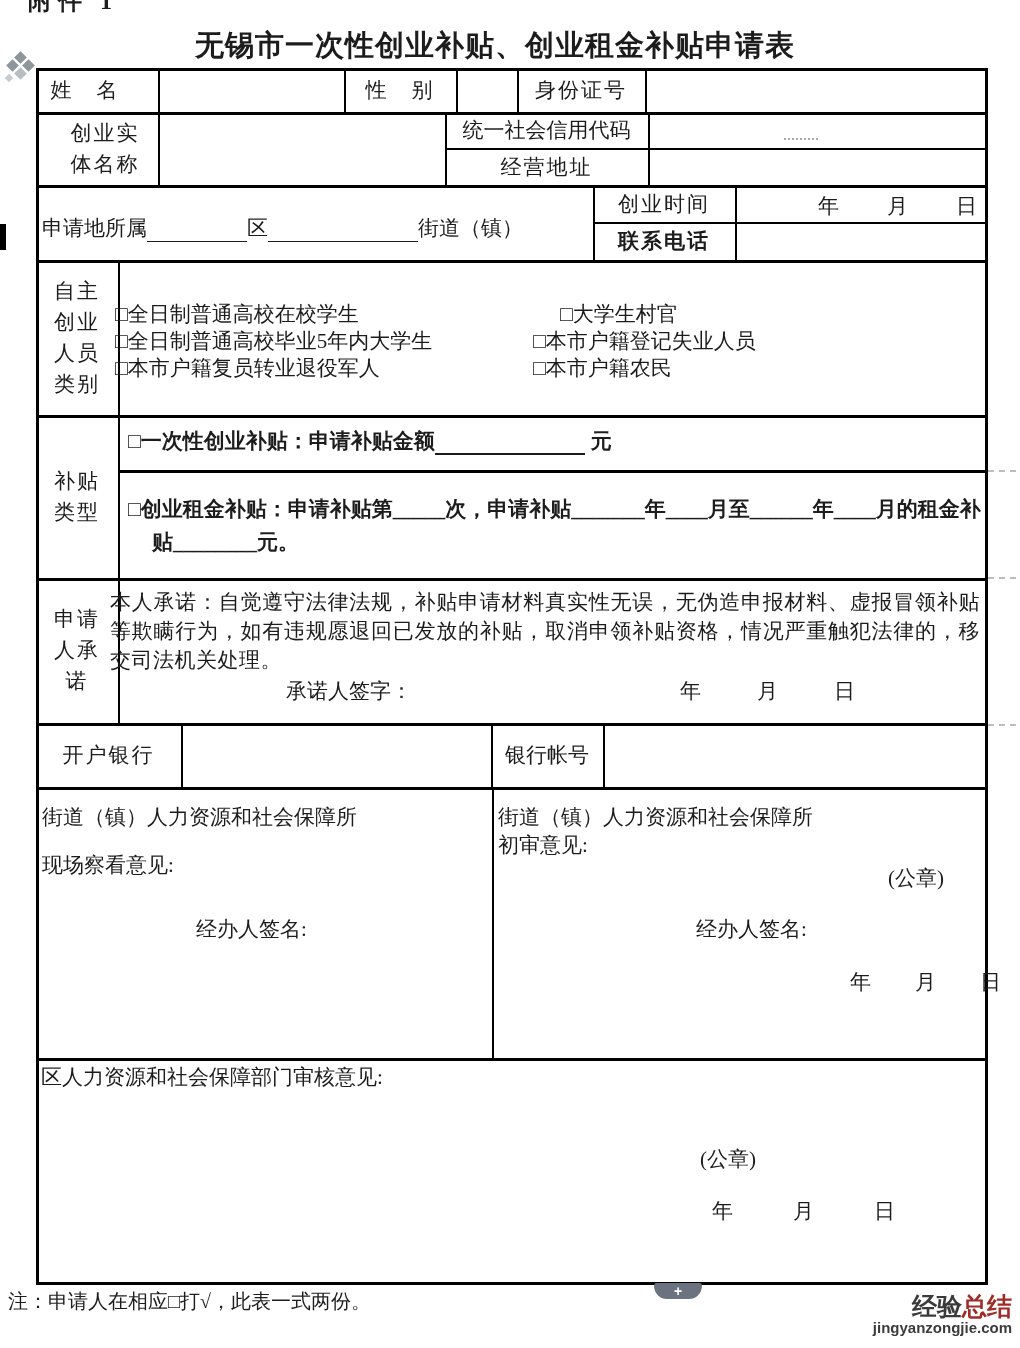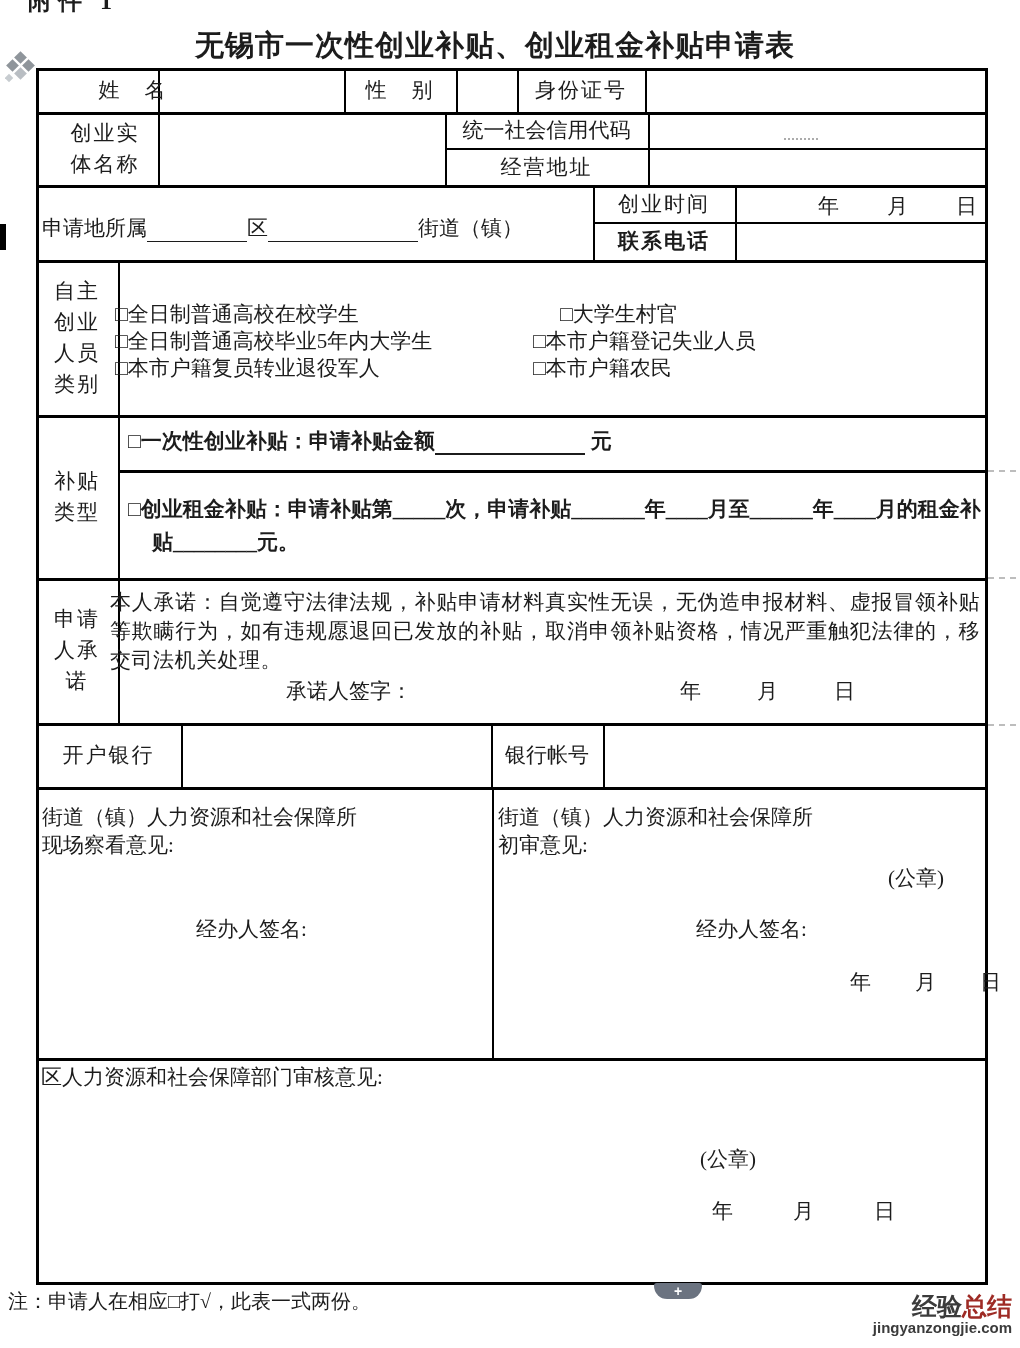--- a/index.html
+++ b/index.html
@@ -76,21 +76,21 @@
   <div class="ln" style="left:445px;top:112px;width:2px;height:73px;"></div>
   <div class="ln" style="left:648px;top:112px;width:2px;height:73px;"></div>
   <div class="ln" style="left:593px;top:185px;width:2px;height:75px;"></div>
   <div class="ln" style="left:735px;top:185px;width:2px;height:75px;"></div>
   <div class="ln" style="left:118px;top:260px;width:2px;height:463px;"></div>
   <div class="ln" style="left:181px;top:723px;width:2px;height:64px;"></div>
   <div class="ln" style="left:491px;top:723px;width:2px;height:64px;"></div>
   <div class="ln" style="left:603px;top:723px;width:2px;height:64px;"></div>
   <div class="ln" style="left:492px;top:787px;width:2px;height:271px;"></div>
 
-  <div class="cell-text" style="left:36px;top:68px;width:98px;height:44px;padding-left:48px;">姓　名</div>
+  <div class="cell-text" style="left:36px;top:68px;width:98px;height:44px;">姓　名</div>
   <div class="cell-text" style="left:158px;top:68px;width:186px;height:44px;"></div>
   <div class="cell-text" style="left:344px;top:68px;width:112px;height:44px;">性　别</div>
   <div class="cell-text" style="left:456px;top:68px;width:61px;height:44px;"></div>
   <div class="cell-text" style="left:517px;top:68px;width:128px;height:44px;">身份证号</div>
   <div class="cell-text" style="left:645px;top:68px;width:340px;height:44px;"></div>
 
   <div class="vlabel" style="left:36px;top:112px;width:122px;height:73px;padding-left:8px;">
     <span>创业实</span>
     <span>体名称</span>
   </div>
@@ -148,21 +148,21 @@
     <span>月</span>
     <span>日</span>
   </div>
 
   <div class="cell-text" style="left:36px;top:723px;width:145px;height:64px;">开户银行</div>
   <div class="cell-text" style="left:181px;top:723px;width:310px;height:64px;"></div>
   <div class="cell-text" style="left:491px;top:723px;width:112px;height:64px;letter-spacing:0;">银行帐号</div>
   <div class="cell-text" style="left:603px;top:723px;width:382px;height:64px;"></div>
 
   <div class="freeline" style="left:42px;top:803px;">街道（镇）人力资源和社会保障所</div>
-  <div class="freeline" style="left:42px;top:831px;text-align:right;">现场察看意见:</div>
+  <div class="freeline" style="left:42px;top:851px;text-align:right;">现场察看意见:</div>
   <div class="freeline" style="left:196px;top:915px;">经办人签名:</div>
 
   <div class="freeline" style="left:498px;top:803px;">街道（镇）人力资源和社会保障所</div>
   <div class="freeline" style="left:498px;top:831px;">初审意见:</div>
   <div class="freeline" style="left:888px;top:864px;">(公章)</div>
   <div class="freeline" style="left:696px;top:915px;">经办人签名:</div>
   <div class="datewords" style="left:850px;top:968px;gap:44px;">
     <span>年</span>
     <span>月</span>
     <span>日</span>

